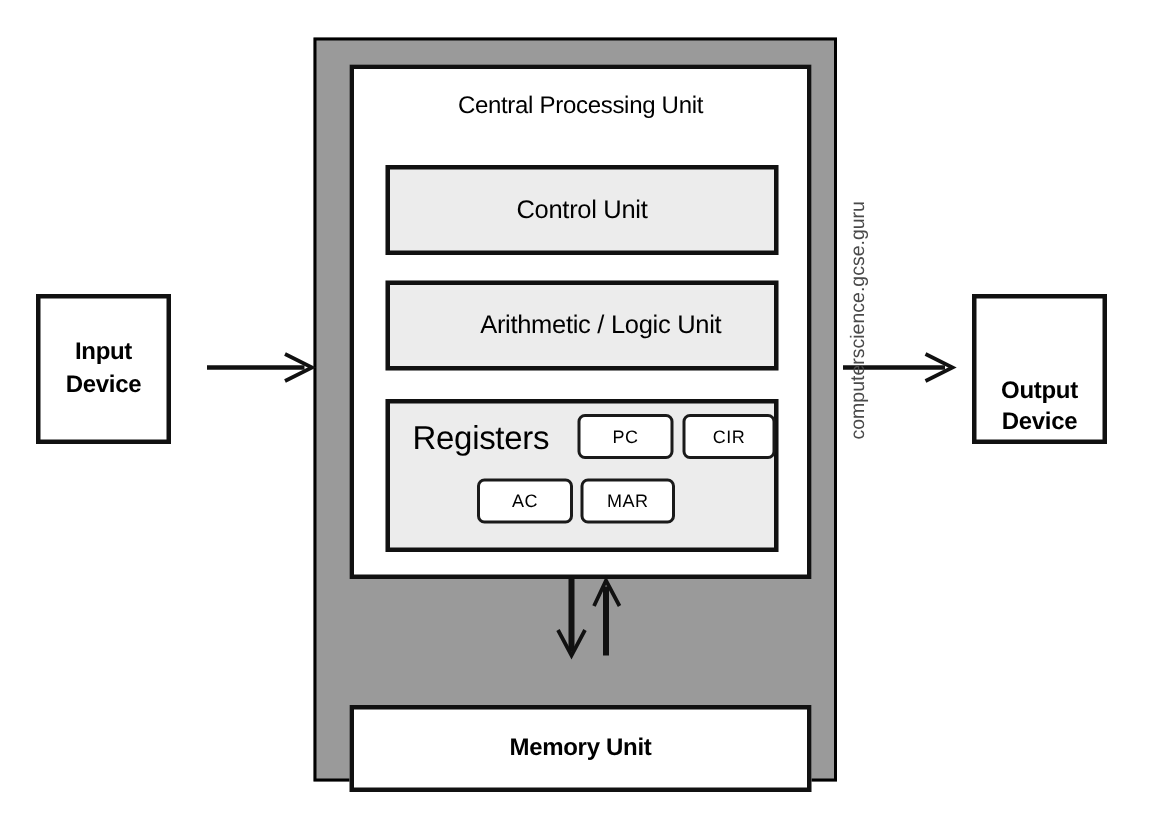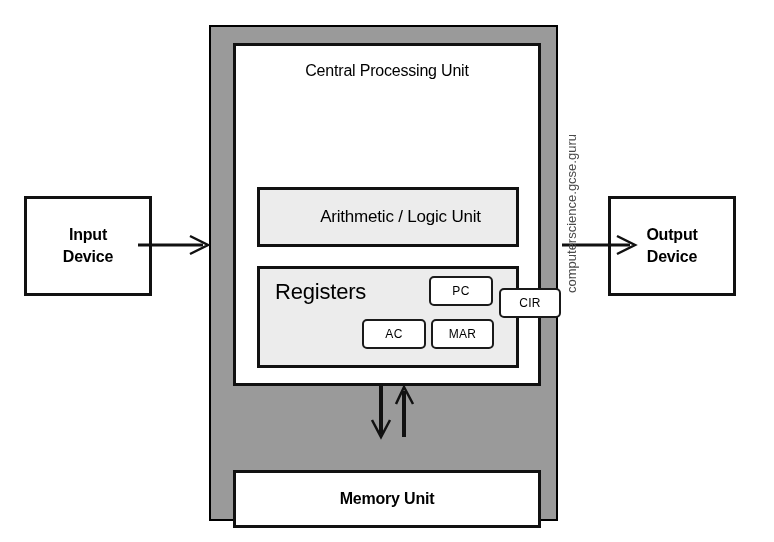--- a/index.html
+++ b/index.html
@@ -106,55 +106,54 @@
     box-sizing: border-box;
     background: #ffffff;
     border: 2px solid #1a1a1a;
     border-radius: 5px;
     display: flex;
     align-items: center;
     justify-content: center;
     font-size: 12px;
     color: #000000;
     letter-spacing: 0.3px;
-    margin-left: 44px;
   }
   .reg-pc  { left: 385px; top: 276px; width: 64px; height: 30px; }
-  .reg-cir { left: 455px; top: 288px; width: 62px; height: 30px; }
+  .reg-cir { left: 455px; top: 276px; width: 62px; height: 30px; }
   .reg-ac  { left: 318px; top: 319px; width: 64px; height: 30px; }
   .reg-mar { left: 387px; top: 319px; width: 63px; height: 30px; }
   .reg-mdr { left: 455px; top: 319px; width: 62px; height: 30px; }
 
   
   .memory-unit {
     left: 233px;
     top: 438px;
     width: 308px;
     height: 58px;
     background: #ffffff;
     border: 3px solid #111111;
     font-size: 16px;
     font-weight: bold;
     letter-spacing: -0.2px;
     margin-top: 32px;
   }
 
   
   .io-device {
-    width: 128px;
+    width: 90px;
     height: 100px;
     background: #ffffff;
     border: 3px solid #111111;
     font-size: 16px;
     font-weight: bold;
     line-height: 1.35;
     letter-spacing: -0.2px;
   }
   .input-device  { left: 24px;  top: 196px; }
-  .output-device { left: 608px; top: 196px; }
+  .output-device { left: 648px; top: 196px; align-items: flex-end; }
 
   
   .arrow-layer {
     position: absolute;
     left: 0;
     top: 0;
     width: 774px;
     height: 542px;
     pointer-events: none;
   }
@@ -177,20 +176,21 @@
 <body>
 
 <div id="canvas">
 
   <div class="box chassis"></div>
 
   <div class="box cpu-box"></div>
 
   <div class="cpu-title">Central Processing Unit</div>
 
+  <div class="box unit control-unit">Control Unit</div>
 
   <div class="box unit alu-unit">Arithmetic / Logic Unit</div>
 
   <div class="box registers-panel"></div>
   <div class="registers-label">Registers</div>
 
   <div class="reg reg-pc">PC</div>
   <div class="reg reg-cir">CIR</div>
   <div class="reg reg-ac">AC</div>
   <div class="reg reg-mar">MAR</div>

